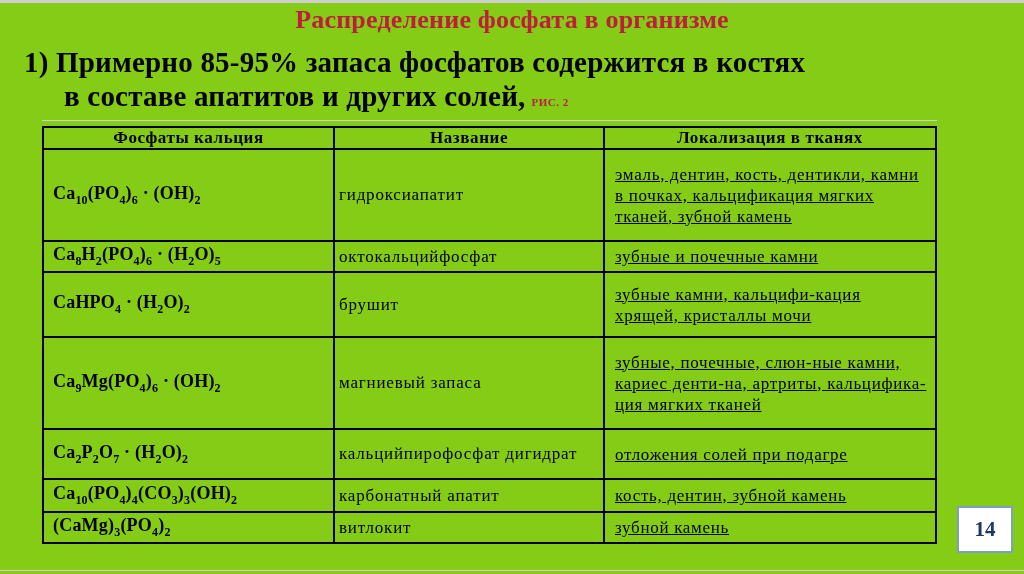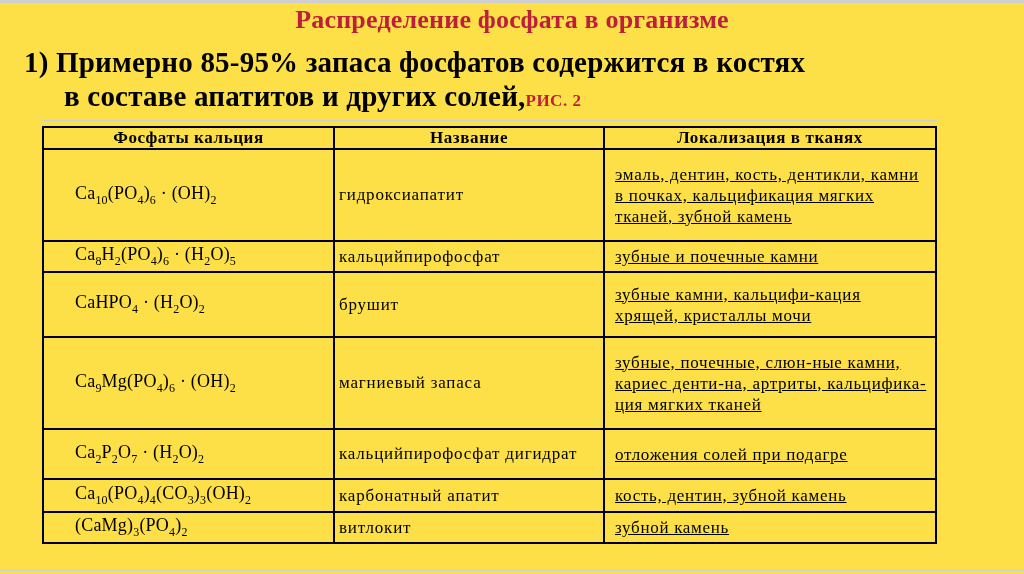--- a/index.html
+++ b/index.html
@@ -5,40 +5,40 @@
   :root{
     --accent:#be1e3c;
     --page-border:#7d9ec7;
     --page-text:#1f3864;
     --table-border:#000000;
     --hairline:#cfcfcf;
   }
   *{margin:0;padding:0;box-sizing:border-box;}
   html,body{width:1024px;height:574px;overflow:hidden;background:#ffffff;
     font-family:"Liberation Serif","DejaVu Serif",serif;color:#000;}
-  .slide{position:relative;width:1024px;height:574px;background:#fde047;}
+  .slide{position:relative;width:1024px;height:574px;background:#84cc16;}
 
   .top-strip{position:absolute;left:0;top:0;width:1024px;height:3px;background:var(--hairline);}
   .table-top-hairline{position:absolute;left:42px;top:120px;width:895px;height:1px;background:var(--hairline);}
   .bottom-hairline{position:absolute;left:0;top:570px;width:1024px;height:1px;background:var(--hairline);}
 
   .title{position:absolute;left:0;top:5px;width:100%;text-align:center;
     font-size:26px;font-weight:bold;color:var(--accent);letter-spacing:.2px;}
 
   .point{position:absolute;left:24px;top:45px;width:970px;
     font-size:29px;font-weight:bold;line-height:34px;letter-spacing:.2px;}
   .point .line2{margin-left:40px;}
-  .figure-ref{font-size:17px;font-weight:bold;color:var(--accent);
-    letter-spacing:.5px;}
+  .figure-ref{font-size:11px;font-weight:bold;color:var(--accent);
+    letter-spacing:.5px;margin-left:6px;}
 
   table.phosphates{position:absolute;left:42px;top:126px;width:893px;
     border-collapse:collapse;table-layout:fixed;}
   .phosphates th,.phosphates td{border:2px solid var(--table-border);vertical-align:middle;}
   .phosphates th{height:16px;font-size:17px;font-weight:bold;text-align:center;letter-spacing:.6px;}
-  td.c-formula{padding-left:31px;font-size:18px;font-weight:normal;letter-spacing:.2px;}
+  td.c-formula{padding-left:9px;font-size:18px;font-weight:bold;letter-spacing:.2px;}
   td.c-formula sub{font-size:12px;}
   td.c-name{font-size:17px;letter-spacing:.8px;padding:2px 4px;}
   td.c-loc{padding:4px 8px 4px 10px;font-size:17px;line-height:21px;letter-spacing:.7px;text-decoration:underline;}
   tbody tr:nth-child(1){height:92px;}
   tbody tr:nth-child(2){height:25px;margin-top:44px;}
   tbody tr:nth-child(3){height:65px;}
   tbody tr:nth-child(4){height:92px;}
   tbody tr:nth-child(5){height:50px;}
   tbody tr:nth-child(6){height:33px;}
   tbody tr:nth-child(7){height:27px;}
@@ -78,21 +78,21 @@
       </tr>
     </thead>
     <tbody>
       <tr>
         <td class="c-formula">Ca<sub>10</sub>(PO<sub>4</sub>)<sub>6</sub> · (OH)<sub>2</sub></td>
         <td class="c-name">гидроксиапатит</td>
         <td class="c-loc">эмаль, дентин, кость, дентикли, камни в почках, кальцификация мягких тканей, зубной камень</td>
       </tr>
       <tr>
         <td class="c-formula">Ca<sub>8</sub>H<sub>2</sub>(PO<sub>4</sub>)<sub>6</sub> · (H<sub>2</sub>O)<sub>5</sub></td>
-        <td class="c-name">кальцийпирофосфат</td>
+        <td class="c-name">октокальцийфосфат</td>
         <td class="c-loc">зубные и почечные камни</td>
       </tr>
       <tr>
         <td class="c-formula">CaHPO<sub>4</sub> · (H<sub>2</sub>O)<sub>2</sub></td>
         <td class="c-name">брушит</td>
         <td class="c-loc">зубные камни, кальцифи-кация хрящей, кристаллы мочи</td>
       </tr>
       <tr>
         <td class="c-formula">Ca<sub>9</sub>Mg(PO<sub>4</sub>)<sub>6</sub> · (OH)<sub>2</sub></td>
         <td class="c-name">магниевый запаса</td>
@@ -111,13 +111,16 @@
       <tr>
         <td class="c-formula">(CaMg)<sub>3</sub>(PO<sub>4</sub>)<sub>2</sub></td>
         <td class="c-name">витлокит</td>
         <td class="c-loc">зубной камень</td>
       </tr>
     </tbody>
   </table>
 
   <div class="bottom-hairline"></div>
 
+  <div class="page-box">
+    <span>14</span>
+  </div>
 </div>
 
 </body></html>

